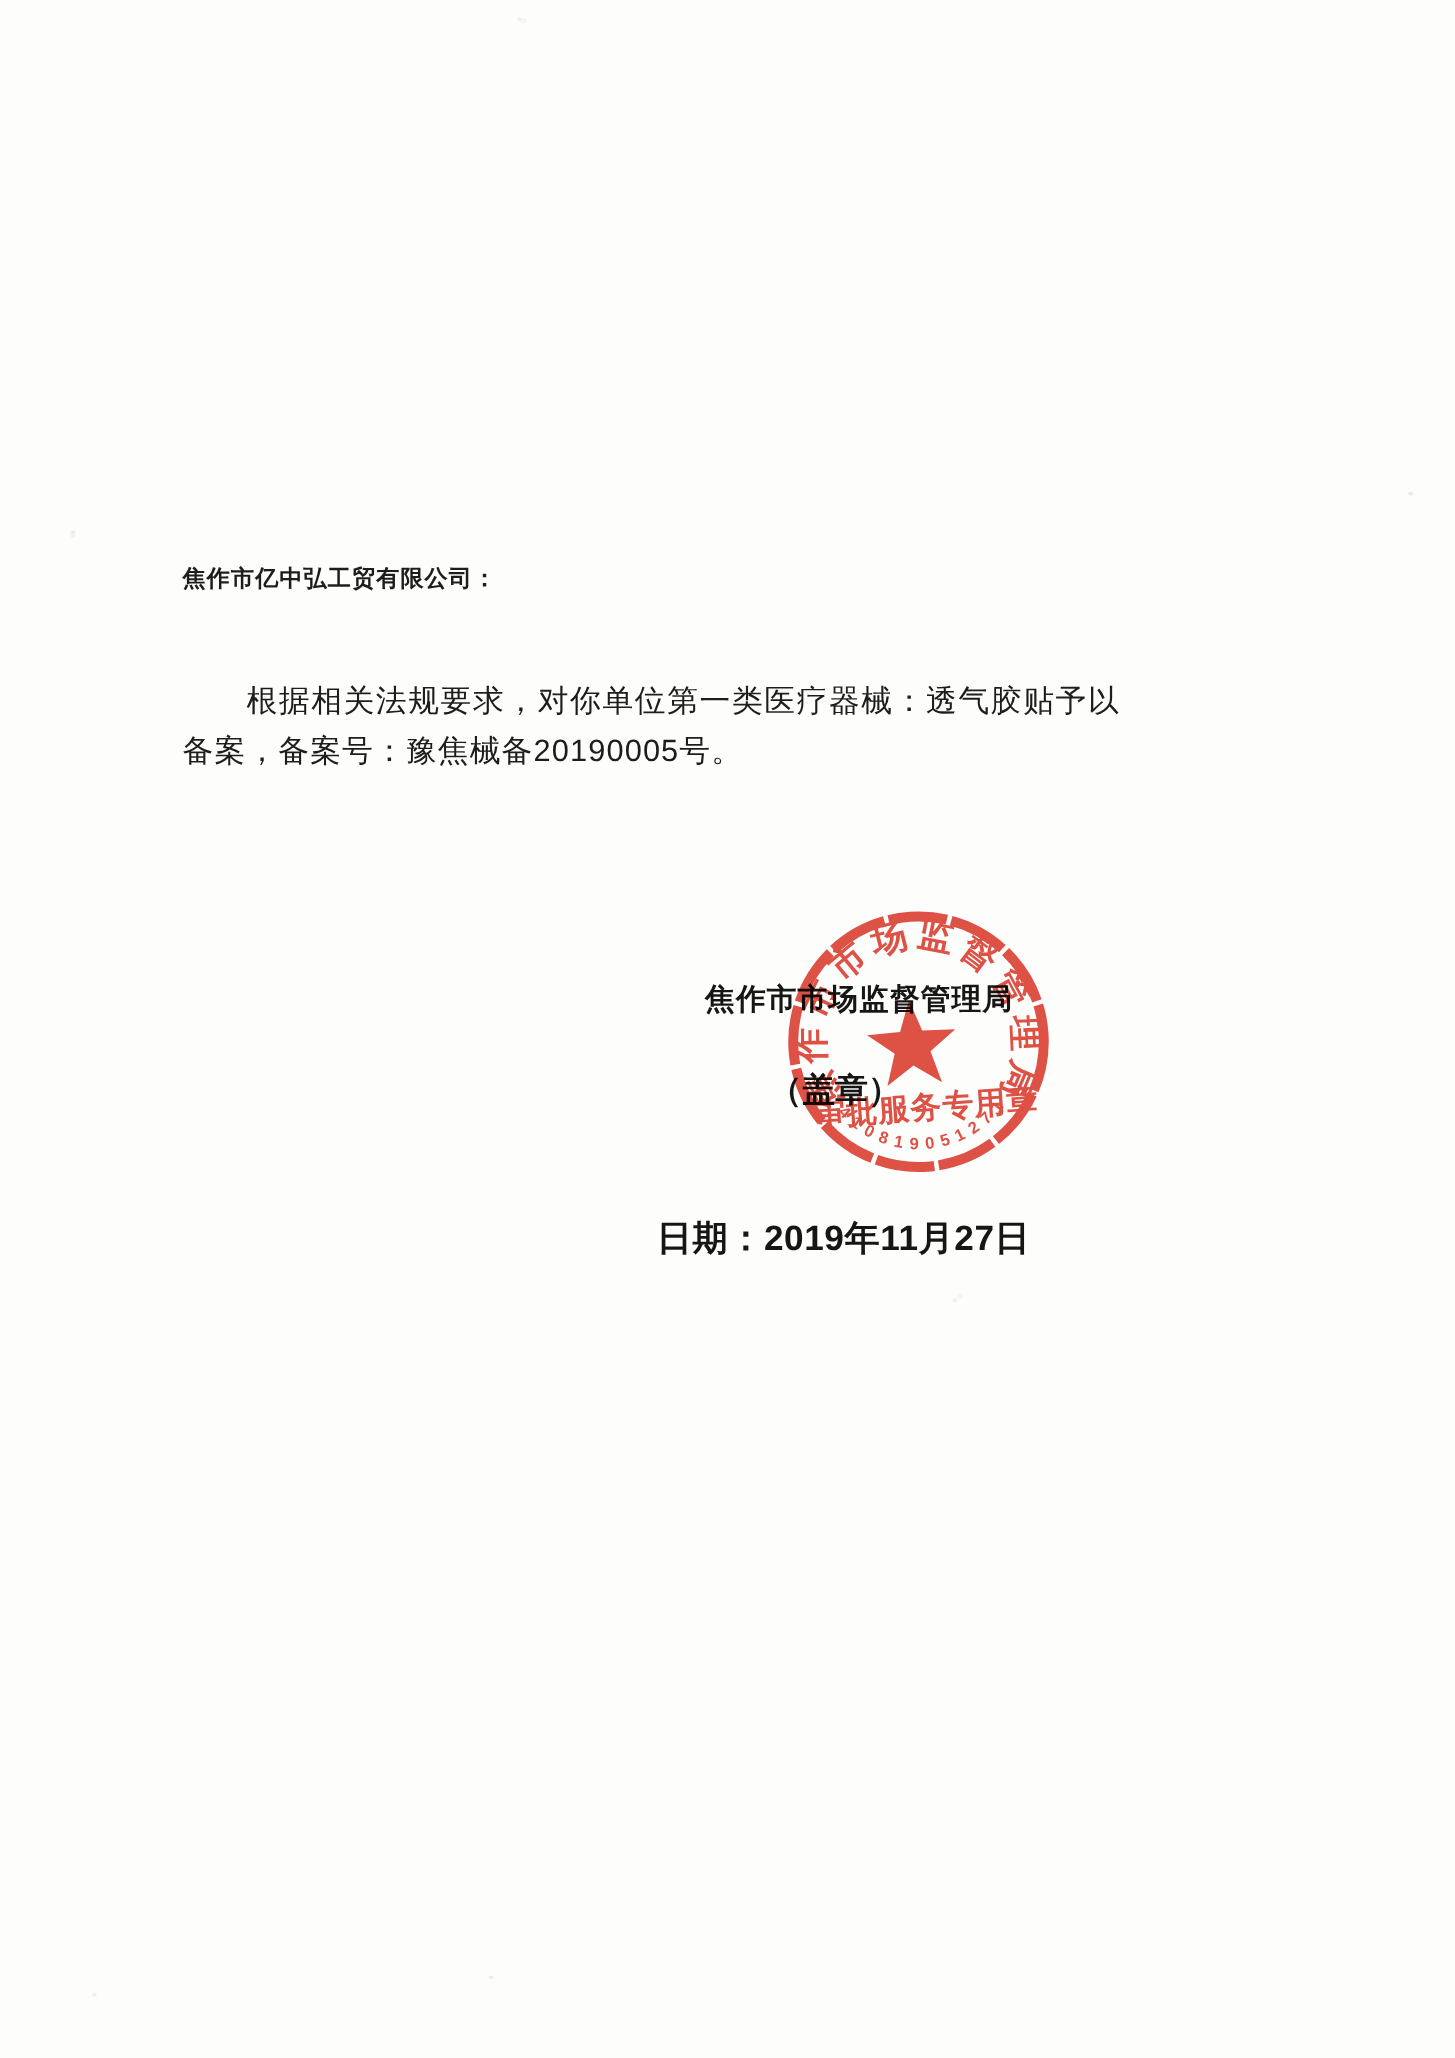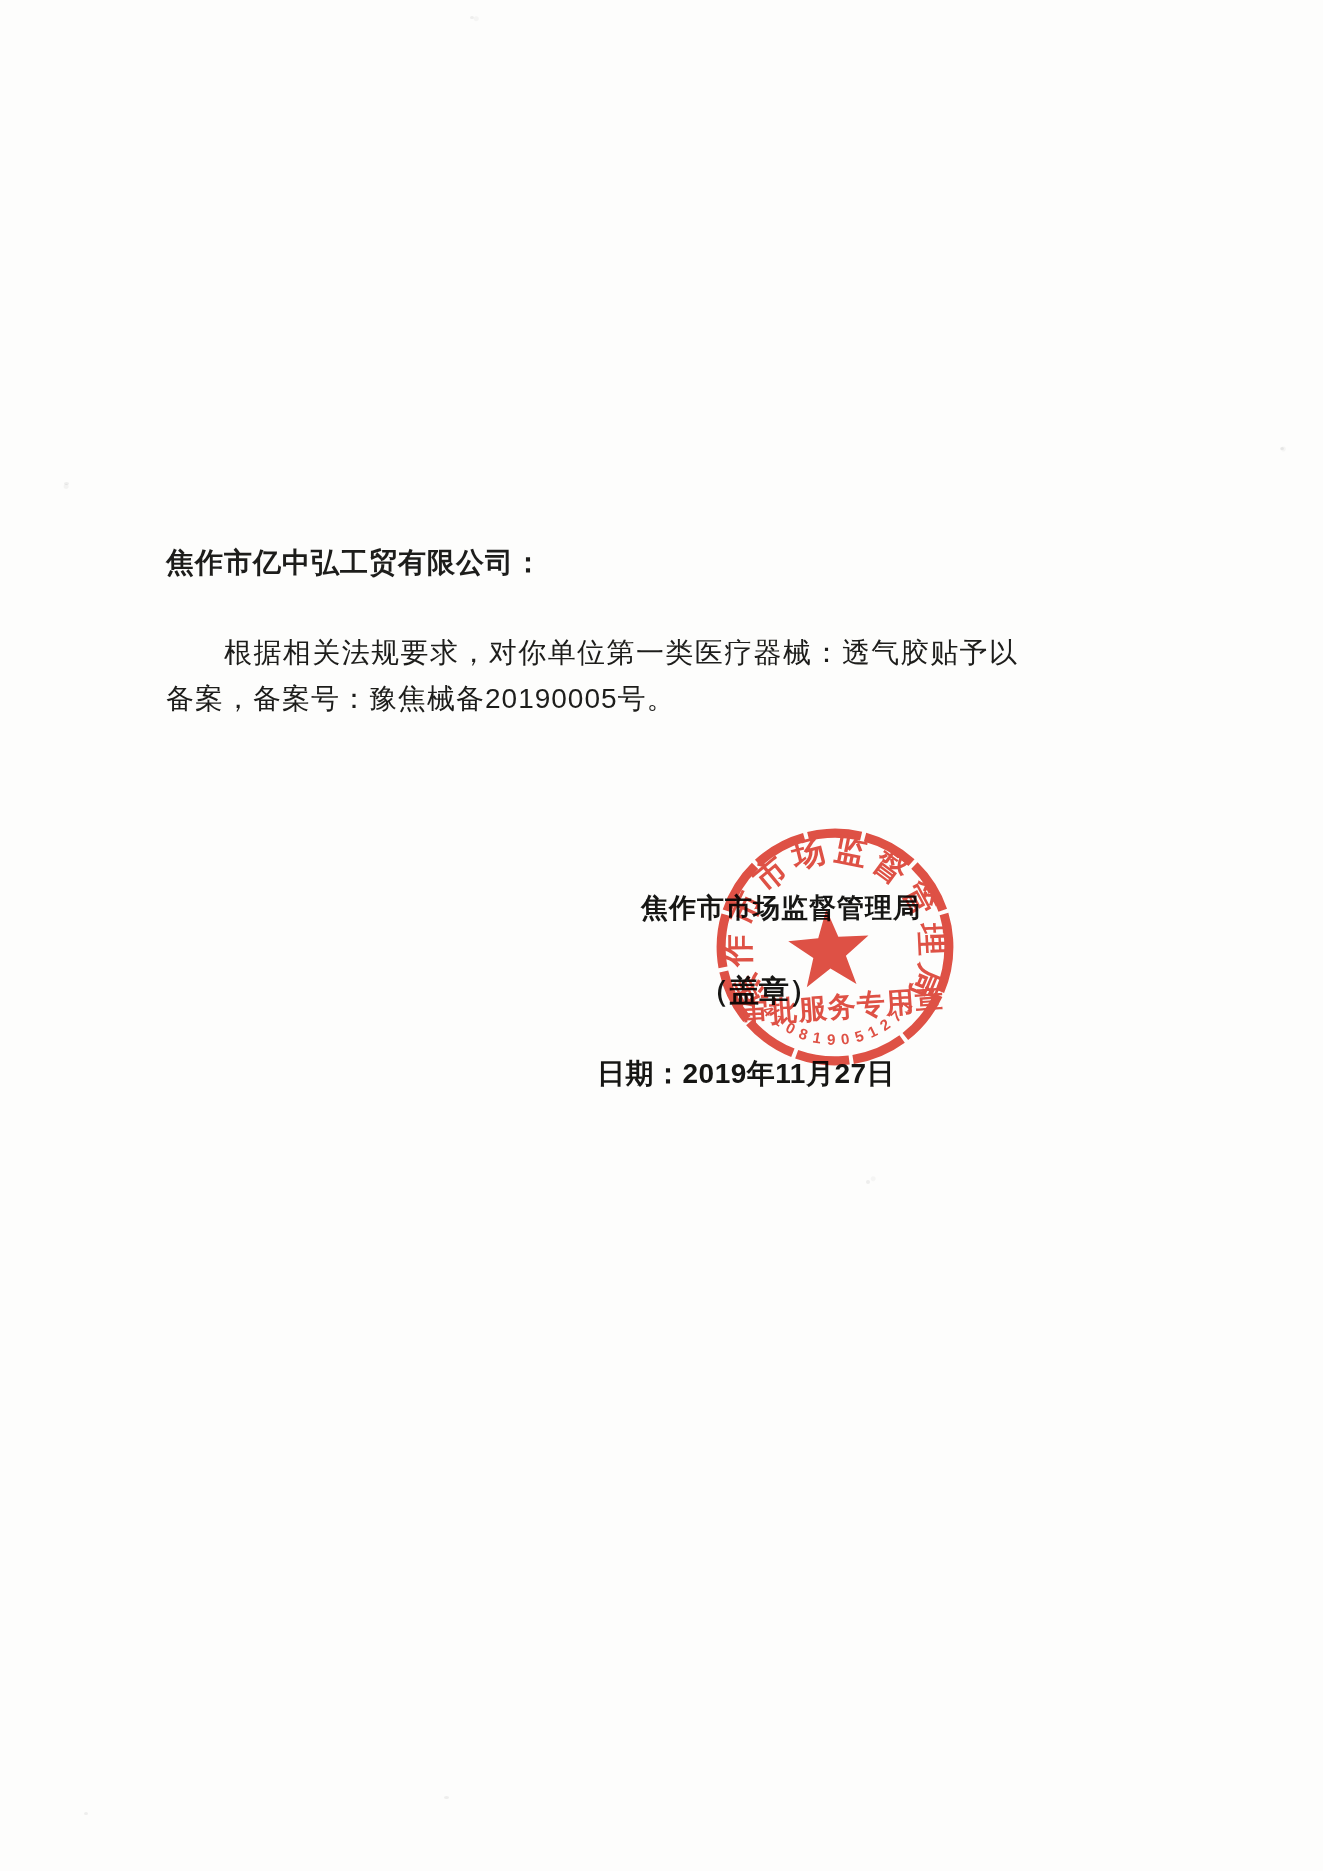--- a/index.html
+++ b/index.html
@@ -24,58 +24,57 @@
     position:absolute;
     left:165px; width:925px; top:398px;
     text-align:center;
     font-size:38px;
     font-weight:700;
     letter-spacing:0.5px;
     color:#1d1d1b;
   }
   .salutation{
     position:absolute;
-    left:166px; top:544px;
-    font-size:28px;
+    left:166px; top:512px;
+    font-size:21px;
     font-weight:600;
     color:#1d1d1b;
     letter-spacing:1px;
   }
   .body-par{
     position:absolute;
     left:166px; top:614px;
     width:852px;
     font-size:28px;
     font-weight:500;
     line-height:46px;
     letter-spacing:1px;
     text-indent:58px;
     text-align:justify;
     color:#1d1d1b;
-    margin-top:16px;
   }
   .issuer{
     position:absolute;
     left:641px; top:890px;
     font-size:27px;
     font-weight:600;
     letter-spacing:1px;
     color:#161614;
   }
   .seal-note{
     position:absolute;
     left:699px; top:971px;
     font-size:30px;
     font-weight:600;
     color:#161614;
   }
   .date-line{
     position:absolute;
-    left:597px; top:1055px;
-    font-size:28px;
+    left:597px; top:1104px;
+    font-size:32px;
     font-weight:600;
     letter-spacing:0.5px;
     color:#161614;
   }
   .stamp{
     position:absolute;
     left:704px; top:816px;
     width:262px; height:262px;
     transform:rotate(-4deg);
     mix-blend-mode:multiply;

